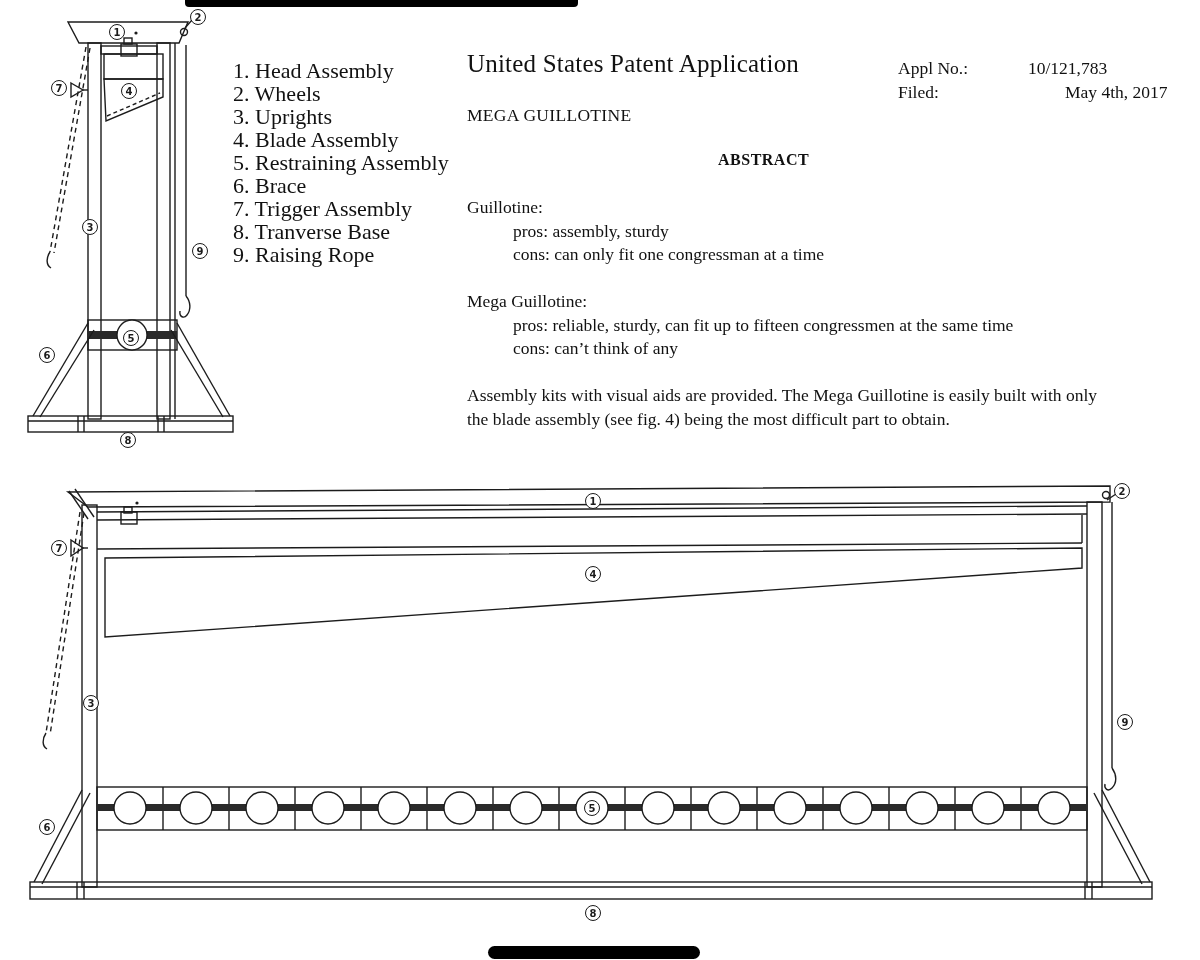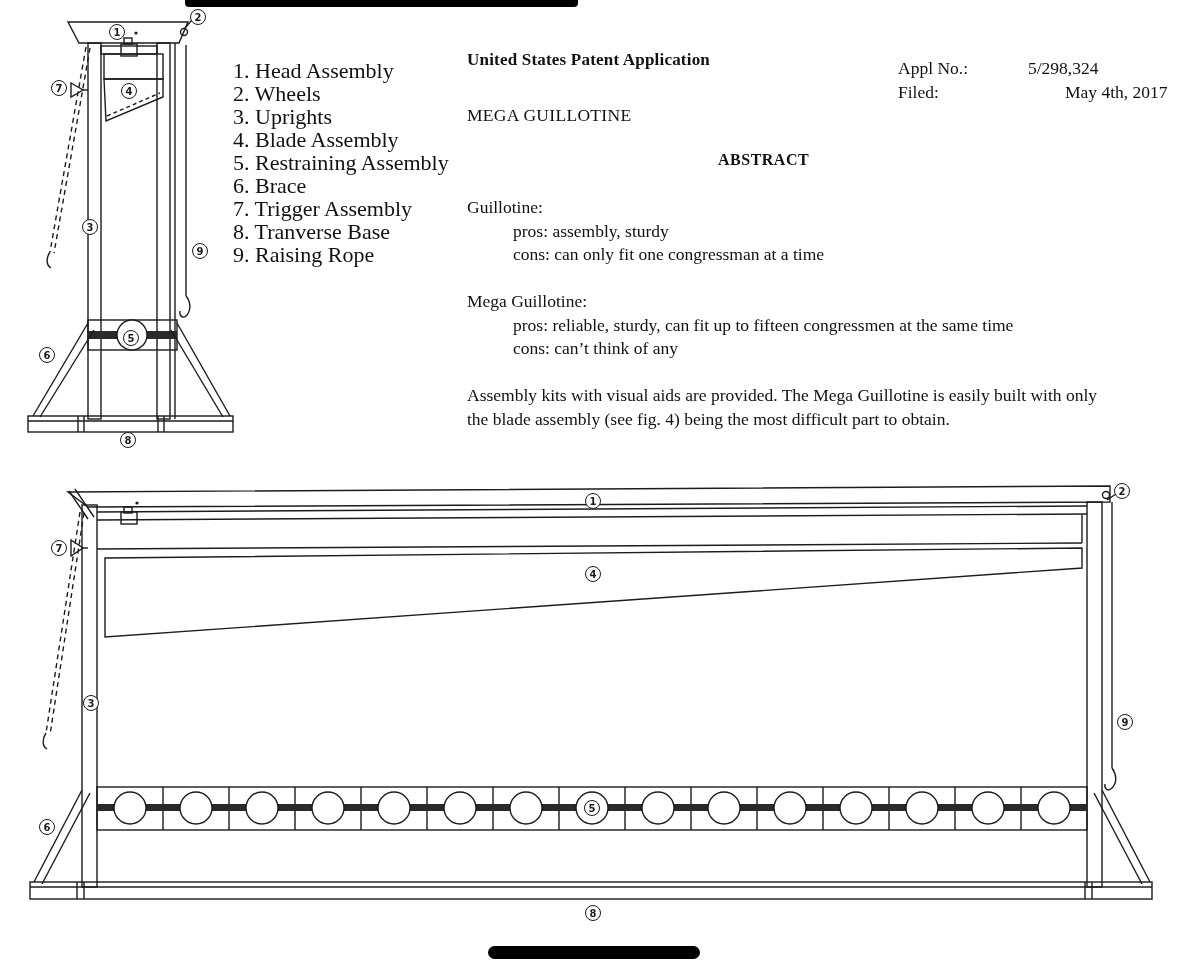--- a/index.html
+++ b/index.html
@@ -3,21 +3,21 @@
 <meta charset="utf-8">
 <style>
   html,body{margin:0;padding:0;}
   body{
     width:1200px;height:960px;position:relative;overflow:hidden;
     background:#ffffff;color:#111;
     font-family:"Liberation Serif", serif;
   }
   .abs{position:absolute;}
   .bar{position:absolute;background:#000;}
-  .title{left:467px;top:50px;font-size:17px;font-weight:bold;letter-spacing:0.2px;}
+  .title{left:467px;top:50px;font-size:25px;font-weight:normal;letter-spacing:0.2px;}
   .hl{position:absolute;font-size:17.5px;font-weight:normal;}
   .megatitle{left:467px;top:105px;font-size:17.5px;font-weight:normal;letter-spacing:0.3px;}
   .abstract-h{left:718px;top:151px;font-size:16px;font-weight:bold;letter-spacing:0.5px;text-align:right;}
   .parts{left:233px;top:59px;font-size:22px;line-height:23px;}
   .parts div{min-height:23px;}
   .body-text{left:467px;top:196px;width:710px;font-size:17.5px;line-height:23.5px;}
   .body-text div{min-height:23.5px;}
   .body-text .indent{padding-left:46px;}
   svg{position:absolute;display:block;}
   .callout{
@@ -29,21 +29,21 @@
   }
 </style>
 </head>
 <body>
 
 <div class="bar" style="left:185px;top:0;width:393px;height:7px;border-radius:0 0 4px 4px;"></div>
 <div class="bar" style="left:488px;top:946px;width:212px;height:13px;border-radius:7px;"></div>
 
 <div class="abs title">United States Patent Application</div>
 <div class="hl" style="left:898px;top:58px;">Appl No.:</div>
-<div class="hl" style="left:1028px;top:58px;">5/298,324</div>
+<div class="hl" style="left:1028px;top:58px;">10/121,783</div>
 <div class="hl" style="left:898px;top:82px;">Filed:</div>
 <div class="hl" style="left:1028px;top:82px;margin-left:37px;">May 4th, 2017</div>
 <div class="abs megatitle">MEGA GUILLOTINE</div>
 <div class="abs abstract-h">ABSTRACT</div>
 
 <div class="abs body-text">
   <div>Guillotine:</div>
   <div class="indent">pros: assembly, sturdy</div>
   <div class="indent">cons: can only fit one congressman at a time</div>
   <div></div>

